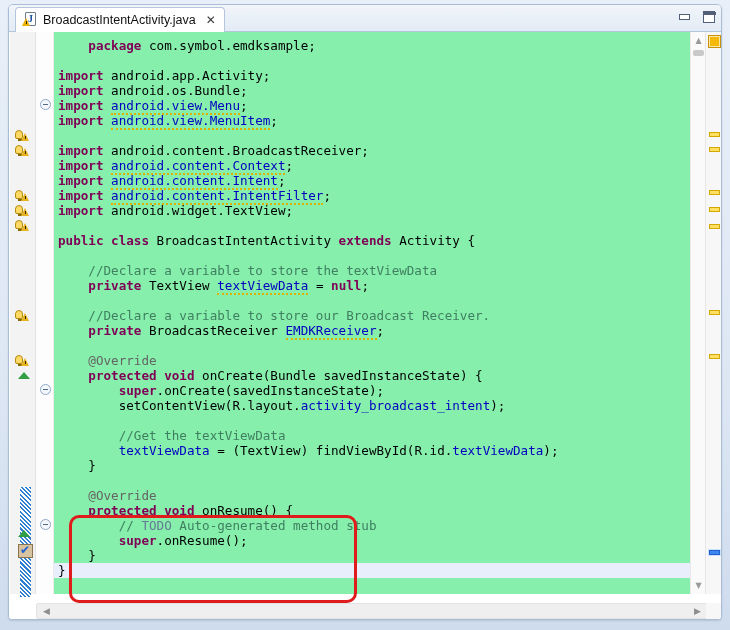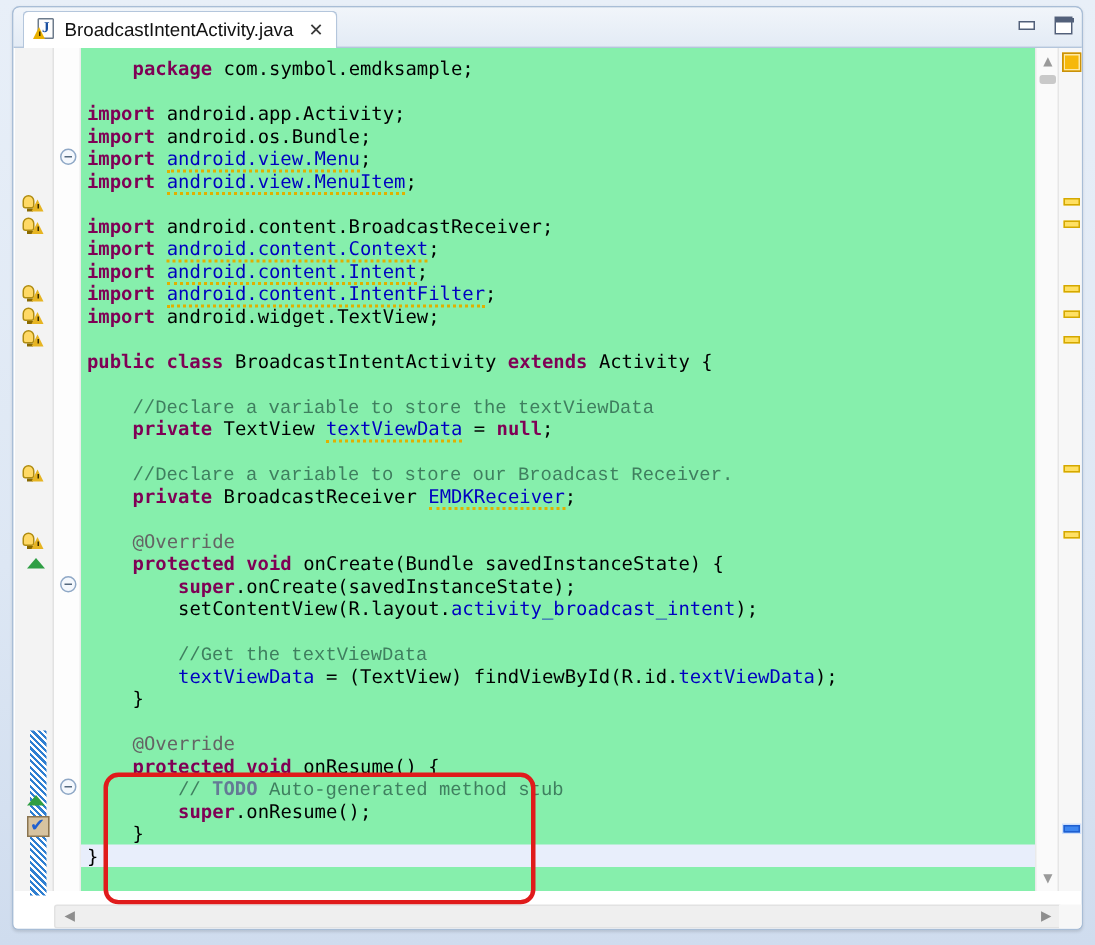--- a/index.html
+++ b/index.html
@@ -134,22 +134,22 @@
     font-size: 12.6px;
     line-height: 15px;
     white-space: pre;
     color: #000;
   }
   .line { height: 15px; padding-left: 4px; }
   .cur-line { background: #e8eefb; }
 
   
   .kw   { color: #7f0055; font-weight: bold; }
-  .cmt  { color: #3f7f5f; font-family: Liberation Mono, monospace; }
-  .tdo  { color: #647a95; font-weight: bold; }
+  .cmt  { color: #3f7f5f; }
+  .tdo  { color: #647a95; font-weight: normal; }
   .fld  { color: #0000c0; }
   .fldi { color: #0000c0; }
   .ann  { color: #646464; }
   .pl   { color: #000000; }
   .sq   { border-bottom: 2px dotted #e0b000;
           background-image: none; padding-bottom: 0px; }
 
   
   .bulbwarn { position: absolute; width: 16px; height: 15px; left: 5px; }
   .bulbwarn .bulb {

